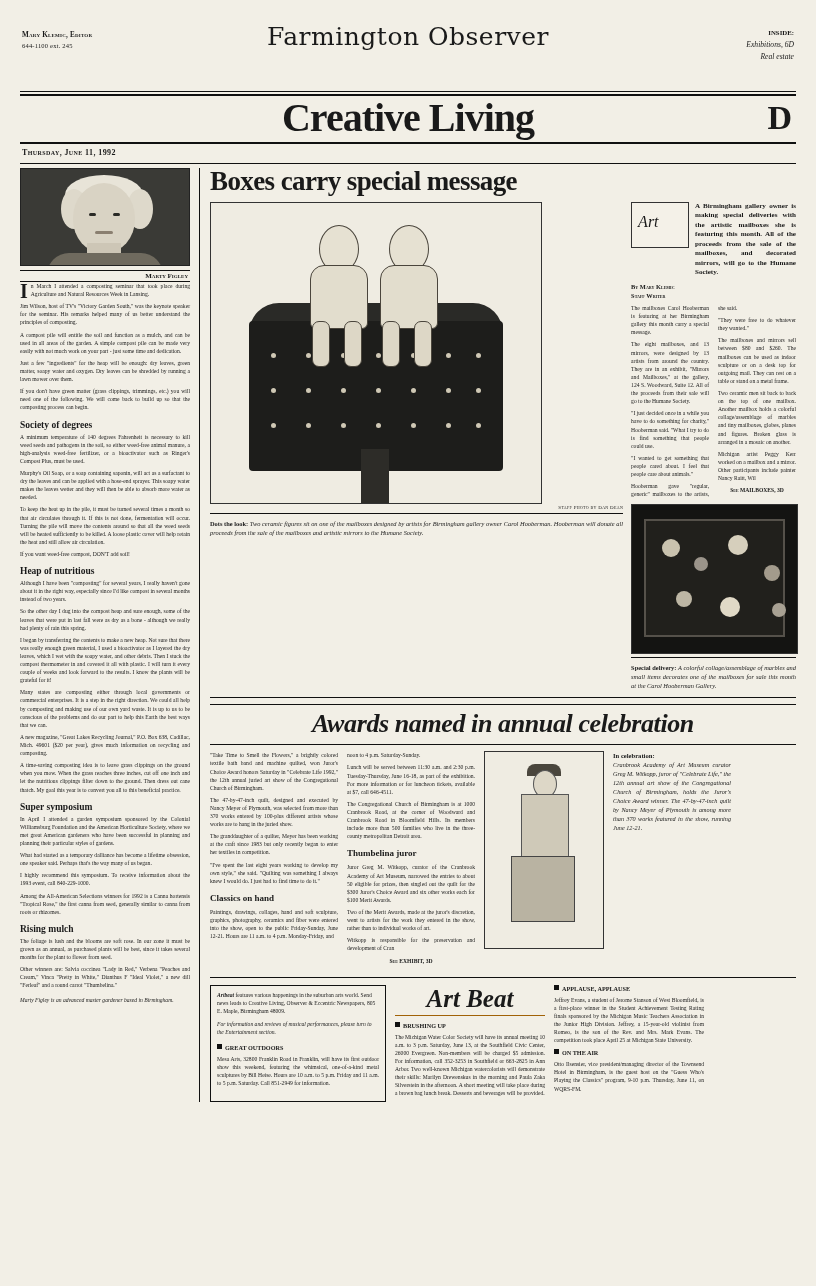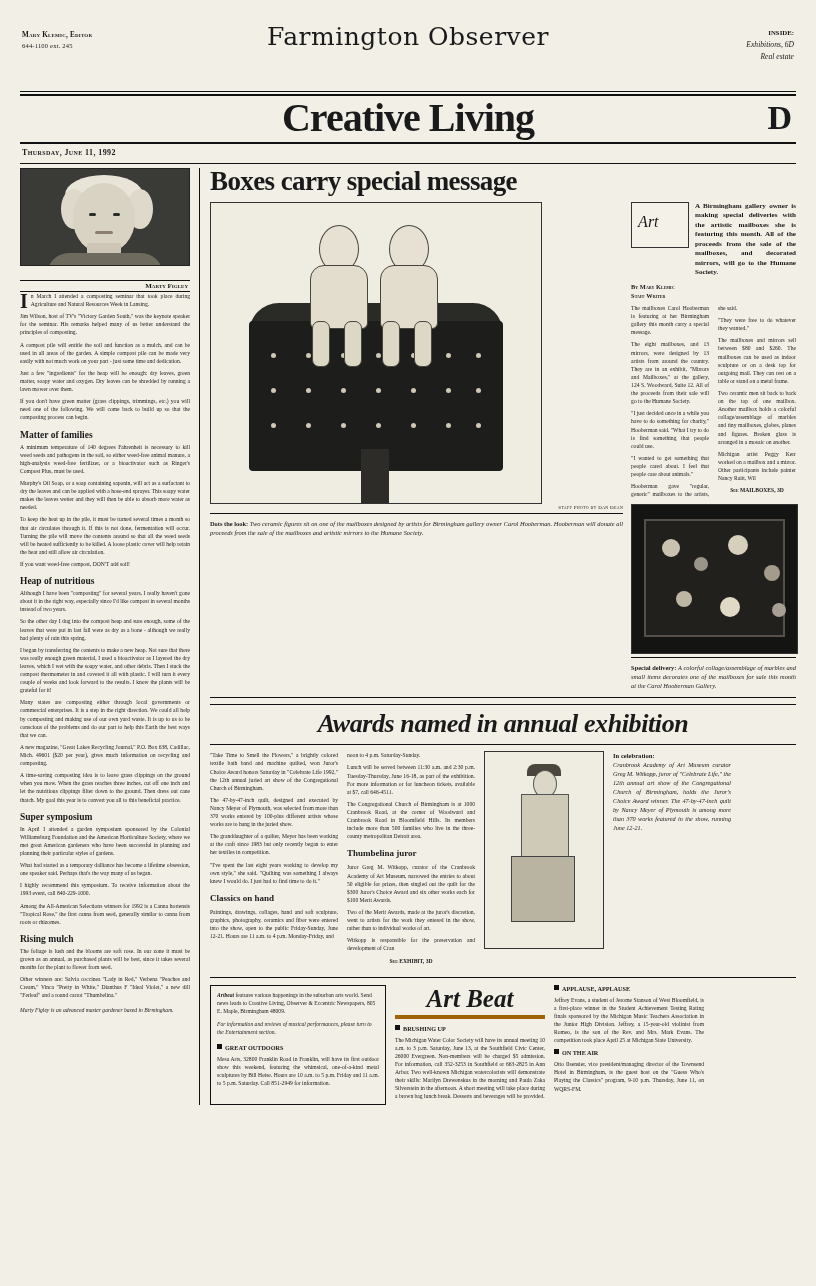--- a/index.html
+++ b/index.html
@@ -48,21 +48,21 @@
     background:#d9d3c4;
   }
   .fp-hair{position:absolute;left:44px;top:6px;width:78px;height:40px;border-radius:50%;background:#e8e4d8;}
   .fp-hair2{position:absolute;left:40px;top:20px;width:26px;height:40px;border-radius:50%;background:#ded9cb;}
   .fp-hair3{position:absolute;right:36px;top:20px;width:26px;height:40px;border-radius:50%;background:#ded9cb;}
   .fp-neck{position:absolute;left:66px;top:74px;width:34px;height:24px;background:#cdc6b6;}
   .fp-shoulders{position:absolute;left:26px;top:84px;width:116px;height:22px;border-radius:40px 40px 0 0;background:#6f6a5e;}
   .fp-eye{position:absolute;width:7px;height:3px;background:#2a2a26;border-radius:2px;}
   .fp-mouth{position:absolute;left:74px;top:62px;width:18px;height:3px;background:#8a7f70;border-radius:2px;}
   .byline-strip{
-    border-top:1px solid #111;border-bottom:1px solid #111;margin-top:14px;
+    border-top:1px solid #111;border-bottom:1px solid #111;margin-top:4px;
     text-align:right;font-variant:small-caps;font-size:7px;font-weight:bold;padding:1px 2px;
   }
   .hl-main{
     font-size:15px;font-weight:bold;line-height:1.12;margin:7px 0 6px 0;letter-spacing:-.2px;
   }
   .lead p{margin:0 0 4px 0;text-align:justify;}
   .dropcap{
     float:left;font-size:20px;line-height:17px;font-weight:bold;padding:1px 3px 0 0;
     font-family:"Liberation Serif",serif;
   }
@@ -132,21 +132,21 @@
   .ital-col{font-style:italic;font-size:6.2px;line-height:1.45;text-align:justify;}
   .ital-col .hd{font-weight:bold;font-style:normal;font-size:6.6px;}
   
   .bottom{display:flex;gap:9px;margin-top:8px;border-top:1px solid #111;padding-top:7px;}
   .artbeat-box{
     width:176px;border:1px solid #111;padding:5px 6px;box-sizing:border-box;font-size:5.6px;line-height:1.45;
   }
   .ab-title{font-weight:bold;font-style:italic;}
   .artbeat-logo{
     width:150px;text-align:center;font-style:italic;font-weight:bold;font-size:25px;
-    border-bottom:4px solid #a16207;align-self:flex-start;padding-bottom:2px;
+    border-bottom:1px solid #a16207;align-self:flex-start;padding-bottom:2px;
   }
   .ab-col{width:150px;font-size:5.6px;line-height:1.45;text-align:justify;}
   .ab-h{font-weight:bold;font-size:6.2px;margin:0 0 2px 0;}
   .sq{display:inline-block;width:5px;height:5px;background:#111;margin-right:3px;vertical-align:1px;}
   .ab-col p{margin:0 0 5px 0;}
 </style>
 </head>
 <body>
 
 <div id="page">
@@ -193,21 +193,21 @@
       <div class="byline-strip">Marty Figley</div>
 
       <div class="lead tiny">
         <p><span class="dropcap">I</span><span>n March I attended a composting seminar that took place during Agriculture and Natural Resources Week in Lansing.</span></p>
         <p>Jim Wilson, host of TV's "Victory Garden South," was the keynote speaker for the seminar. His remarks helped many of us better understand the principles of composting.</p>
         <p>A compost pile will entitle the soil and function as a mulch, and can be used in all areas of the garden. A simple compost pile can be made very easily with not much work on your part - just some time and dedication.</p>
         <p>Just a few "ingredients" for the heap will be enough: dry leaves, green matter, soapy water and oxygen. Dry leaves can be shredded by running a lawn mower over them.</p>
         <p>If you don't have green matter (grass clippings, trimmings, etc.) you will need one of the following. We will come back to build up so that the composting process can begin.</p>
       </div>
 
-      <div class="subhead">Matter of families</div>
+      <div class="subhead">Society of degrees</div>
       <div class="body tiny">
         <p>A minimum temperature of 140 degrees Fahrenheit is necessary to kill weed seeds and pathogens in the soil, so either weed-free animal manure, a high-analysis weed-free fertilizer, or a bioactivator such as Ringer's Compost Plus, must be used.</p>
         <p>Murphy's Oil Soap, or a soap containing saponin, will act as a surfactant to dry the leaves and can be applied with a hose-end sprayer. This soapy water makes the leaves wetter and they will then be able to absorb more water as needed.</p>
         <p>To keep the heat up in the pile, it must be turned several times a month so that air circulates through it. If this is not done, fermentation will occur. Turning the pile will move the contents around so that all the weed seeds will be heated sufficiently to be killed. A loose plastic cover will help retain the heat and still allow air circulation.</p>
         <p>If you want weed-free compost, DON'T add soil!</p>
       </div>
 
       <div class="subhead">Heap of nutritious</div>
       <div class="body tiny">
         <p>Although I have been "composting" for several years, I really haven't gone about it in the right way, especially since I'd like compost in several months instead of two years.</p>
@@ -324,21 +324,21 @@
           </div>
           <div class="hr-blk" style="margin:3px 0;"></div>
           <div class="cap-ital">
             <span class="cap-bold">Special delivery:</span>
             <span>A colorful collage/assemblage of marbles and small items decorates one of the mailboxes for sale this month at the Carol Hooberman Gallery.</span>
           </div>
         </div>
       </div>
 
       <div class="hr-blk"></div>
-      <div class="awards-head">Awards named in annual exhibition</div>
+      <div class="awards-head">Awards named in annual celebration</div>
 
       <div class="awards-grid">
         <div class="aw-col">
           <p>"Take Time to Smell the Flowers," a brightly colored textile bath band and machine quilted, won Juror's Choice Award honors Saturday in "Celebrate Life 1992," the 12th annual juried art show of the Congregational Church of Birmingham.</p>
           <p>The 47-by-47-inch quilt, designed and executed by Nancy Meyer of Plymouth, was selected from more than 370 works entered by 100-plus different artists whose works are to hang in the juried show.</p>
           <p>The granddaughter of a quilter, Meyer has been working at the craft since 1983 but only recently began to enter her textiles in competition.</p>
           <p>"I've spent the last eight years working to develop my own style," she said. "Quilting was something I always knew I would do. I just had to find time to do it."</p>
           <div class="aw-sub">Classics on hand</div>
           <p>Paintings, drawings, collages, hand and soft sculpture, graphics, photography, ceramics and fiber were entered into the show, open to the public Friday-Sunday, June 12-21. Hours are 11 a.m. to 4 p.m. Monday-Friday, and</p>
         </div>

